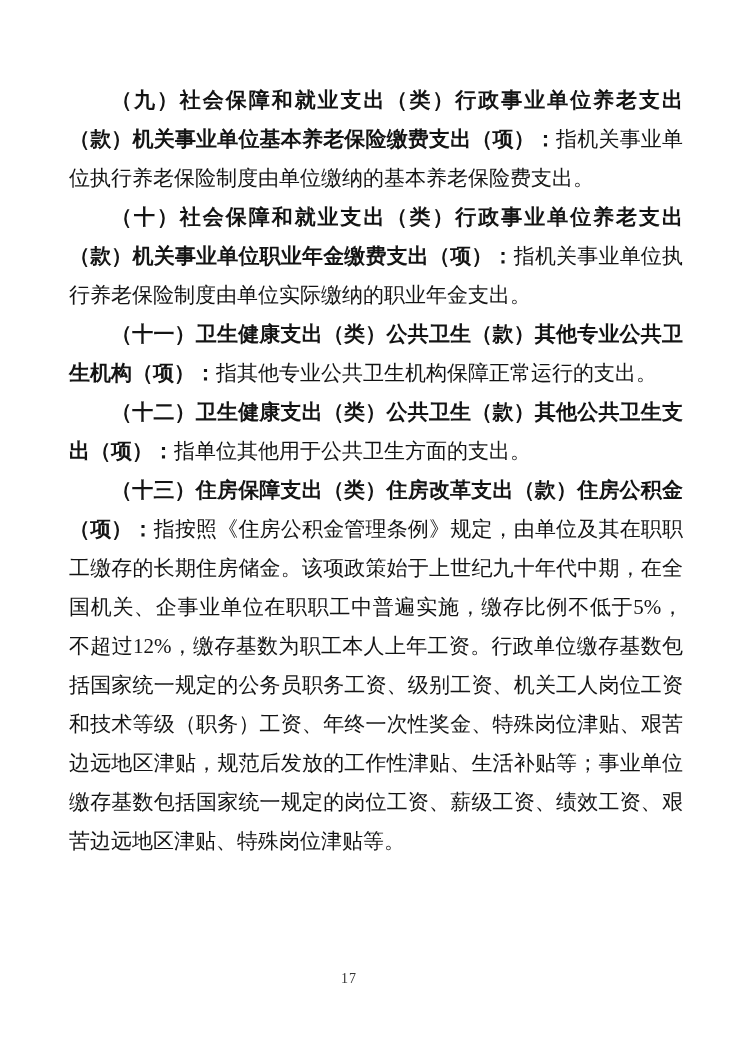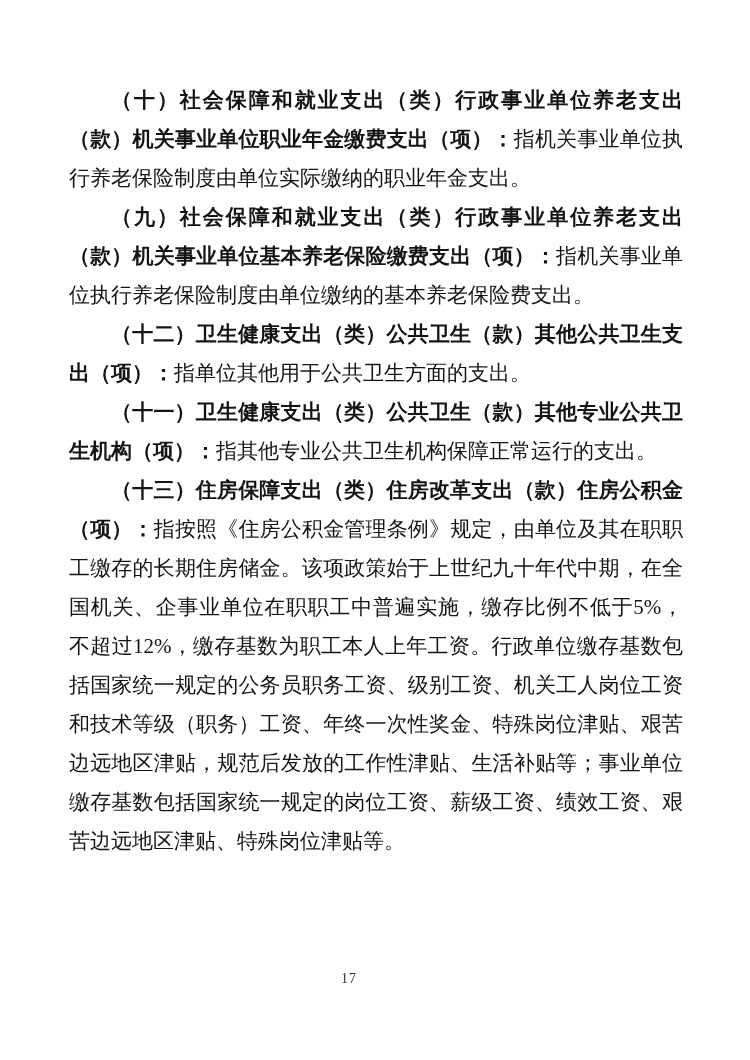--- a/index.html
+++ b/index.html
@@ -50,33 +50,33 @@
     color: #333333;
     letter-spacing: 1px;
   }
 </style>
 </head>
 <body>
 
 <div class="text-column">
 
   <p class="doc-para">
+    <span class="para-lead">（九）社会保障和就业支出（类）行政事业单位养老支出（款）机关事业单位基本养老保险缴费支出（项）：</span><span class="para-body">指机关事业单位执行养老保险制度由单位缴纳的基本养老保险费支出。</span>
+  </p>
+
+  <p class="doc-para">
     <span class="para-lead">（十）社会保障和就业支出（类）行政事业单位养老支出（款）机关事业单位职业年金缴费支出（项）：</span><span class="para-body">指机关事业单位执行养老保险制度由单位实际缴纳的职业年金支出。</span>
   </p>
 
   <p class="doc-para">
-    <span class="para-lead">（九）社会保障和就业支出（类）行政事业单位养老支出（款）机关事业单位基本养老保险缴费支出（项）：</span><span class="para-body">指机关事业单位执行养老保险制度由单位缴纳的基本养老保险费支出。</span>
+    <span class="para-lead">（十一）卫生健康支出（类）公共卫生（款）其他专业公共卫生机构（项）：</span><span class="para-body">指其他专业公共卫生机构保障正常运行的支出。</span>
   </p>
 
   <p class="doc-para">
     <span class="para-lead">（十二）卫生健康支出（类）公共卫生（款）其他公共卫生支出（项）：</span><span class="para-body">指单位其他用于公共卫生方面的支出。</span>
-  </p>
-
-  <p class="doc-para">
-    <span class="para-lead">（十一）卫生健康支出（类）公共卫生（款）其他专业公共卫生机构（项）：</span><span class="para-body">指其他专业公共卫生机构保障正常运行的支出。</span>
   </p>
 
   <p class="doc-para">
     <span class="para-lead">（十三）住房保障支出（类）住房改革支出（款）住房公积金（项）：</span><span class="para-body">指按照《住房公积金管理条例》规定，由单位及其在职职工缴存的长期住房储金。该项政策始于上世纪九十年代中期，在全国机关、企事业单位在职职工中普遍实施，缴存比例不低于5%，不超过12%，缴存基数为职工本人上年工资。行政单位缴存基数包括国家统一规定的公务员职务工资、级别工资、机关工人岗位工资和技术等级（职务）工资、年终一次性奖金、特殊岗位津贴、艰苦边远地区津贴，规范后发放的工作性津贴、生活补贴等；事业单位缴存基数包括国家统一规定的岗位工资、薪级工资、绩效工资、艰苦边远地区津贴、特殊岗位津贴等。</span>
   </p>
 
 
 </div>
 
 <div class="page-footer">

